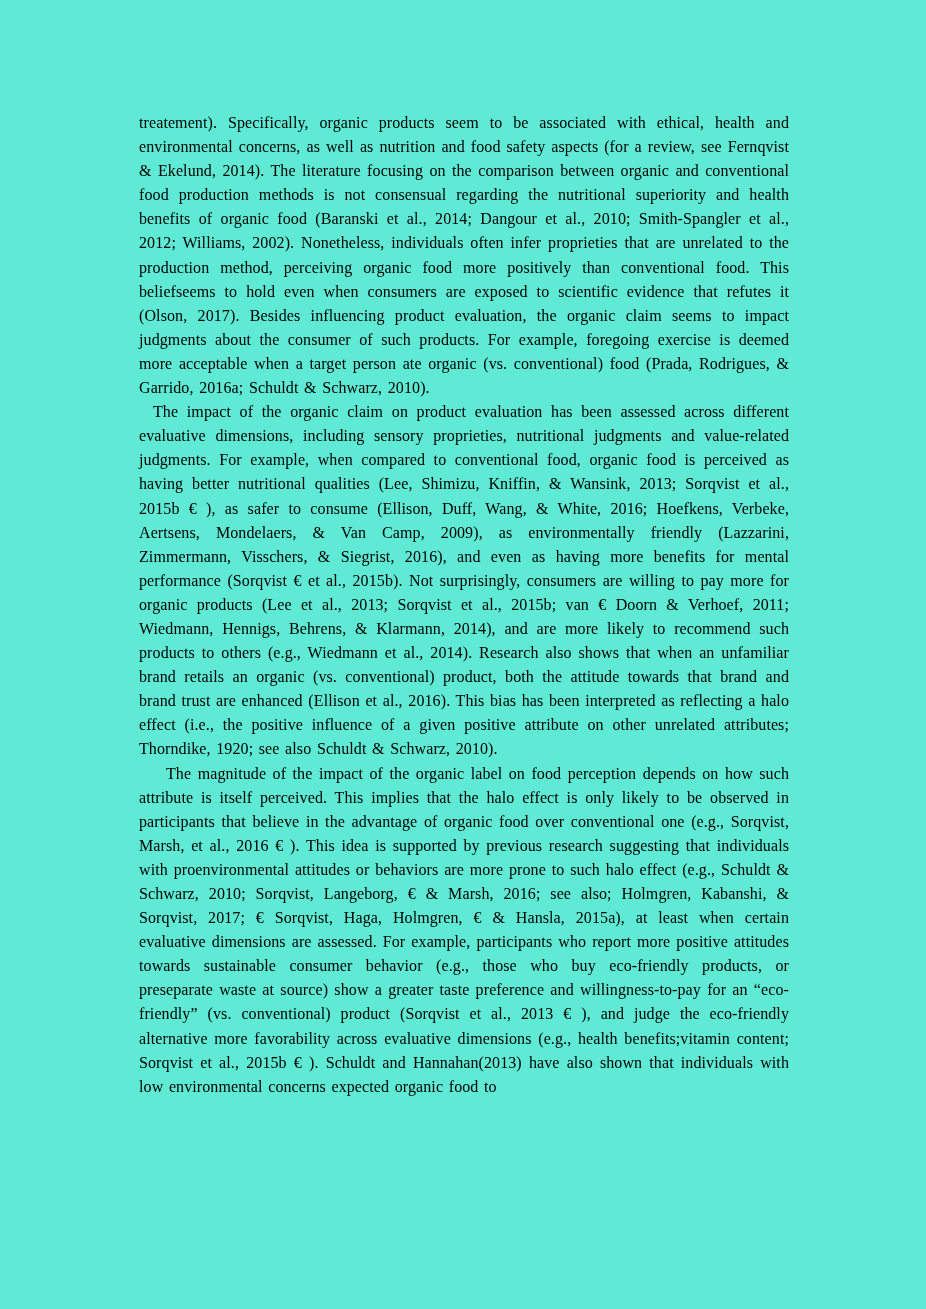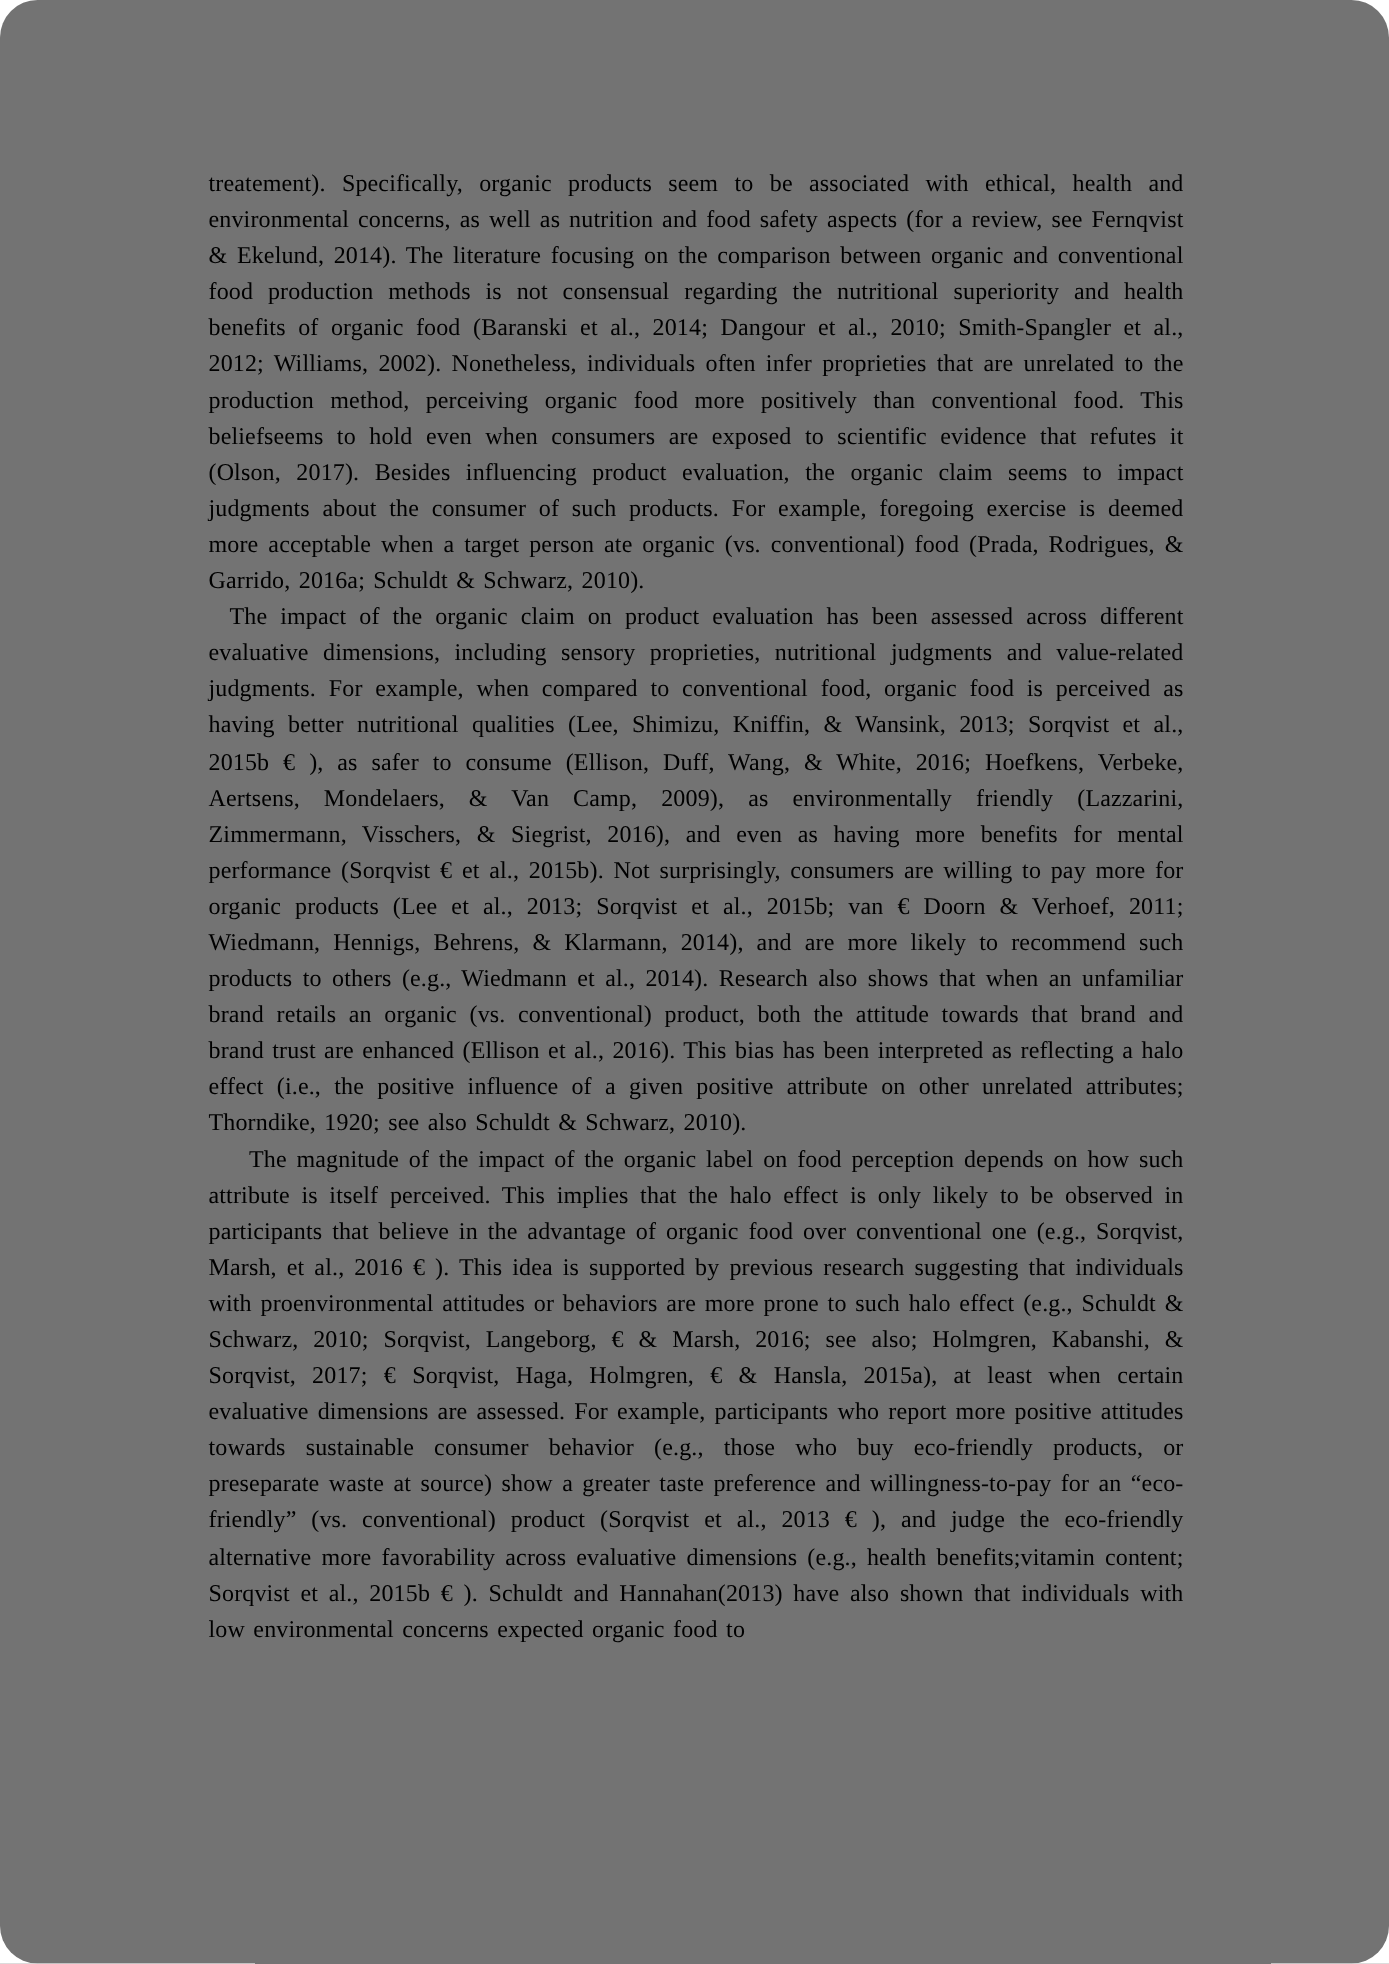--- a/index.html
+++ b/index.html
@@ -10,22 +10,21 @@
   body {
     width: 926px;
     height: 1309px;
     position: relative;
     overflow: hidden;
     font-family: "Liberation Serif", serif;
   }
   .page {
     position: absolute;
     inset: 0;
-    background: #737373;
-    border-radius: 25px;
+    background: #5eead4;
   }
   .text-column {
     position: absolute;
     left: 139px;
     top: 111px;
     width: 650px;
     color: #000000;
     font-size: 16px;
     line-height: 24.1px;
     text-align: justify;

